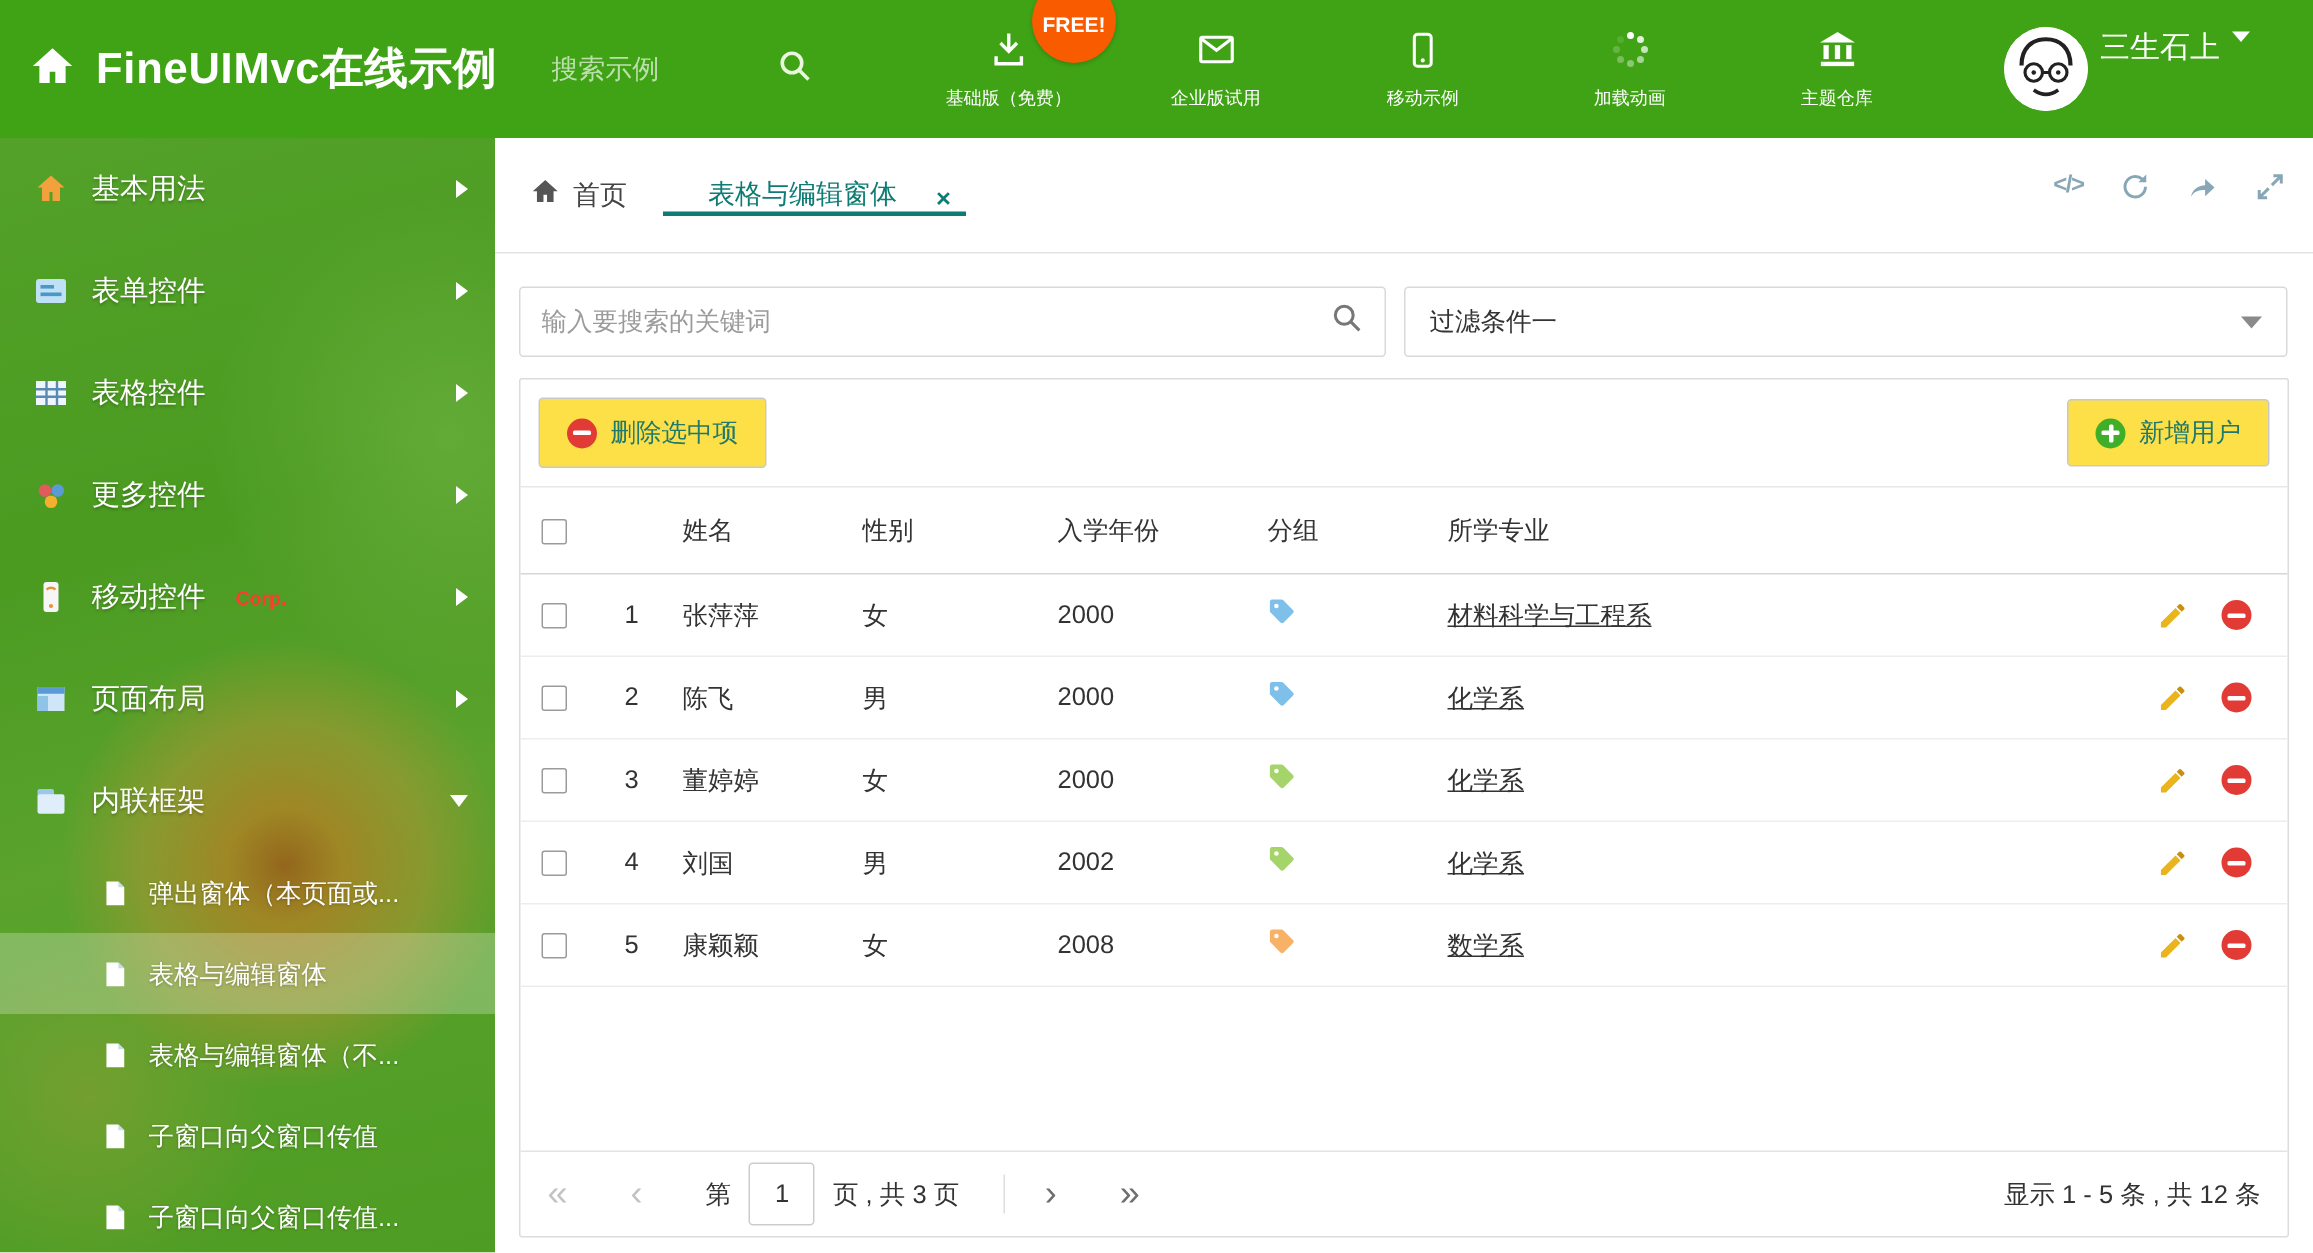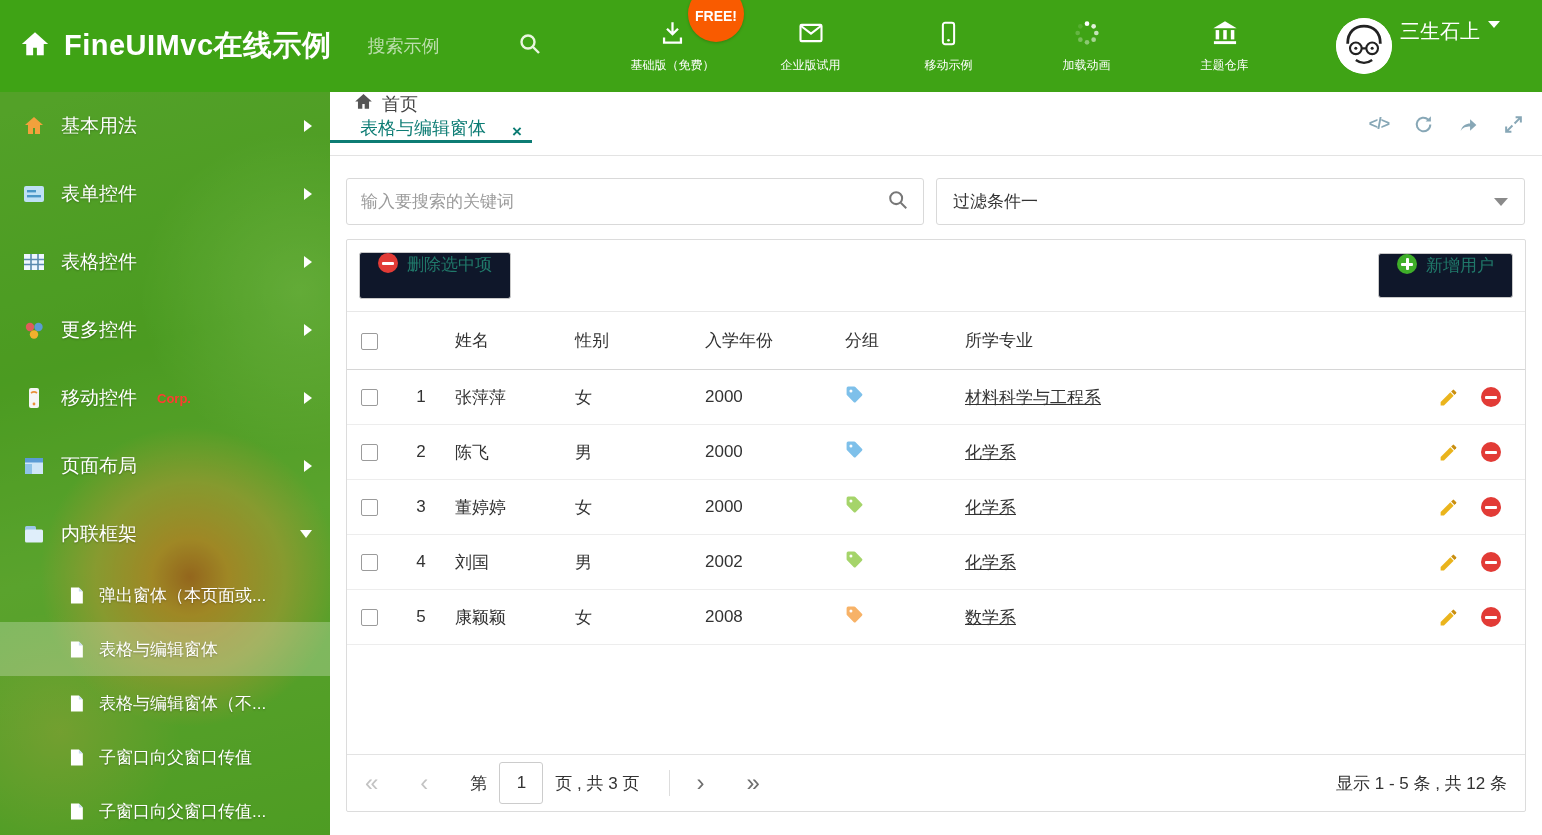--- a/index.html
+++ b/index.html
@@ -41,41 +41,41 @@
   .mitem .mbadge { font-size:13px; color:#ff3b30; margin-left:20px; text-shadow:none; font-weight:bold; }
   .chev-r { margin-left:auto; width:0; height:0; border-top:6px solid transparent; border-bottom:6px solid transparent; border-left:8px solid #fff; }
   .chev-d { margin-left:auto; width:0; height:0; border-left:6px solid transparent; border-right:6px solid transparent; border-top:8px solid #fff; }
   .subitem { height:54px; display:flex; align-items:center; padding-left:67px; color:#fff; cursor:pointer; font-size:17px;
              text-shadow:0 1px 2px rgba(0,0,0,.25); }
   .subitem.active { background:rgba(255,255,255,0.25); }
   .subitem .fic { width:19px; height:19px; margin-right:13px; flex:none; }
 
   
   .main { position:absolute; left:330px; top:92px; width:1212px; height:743px; background:#fff; }
-  .tabbar { position:relative; height:64px; border-bottom:1px solid #e3e3e3; display:flex; align-items:flex-start;flex-direction:column; }
+  .tabbar { position:relative; height:77px; border-bottom:1px solid #e3e3e3; display:flex; align-items:center; }
   .tab-home { display:flex; align-items:center; gap:9px; padding:0 24px 0 24px; font-size:18px; color:#444; cursor:pointer; }
   .tab-active { position:relative; display:flex; align-items:center; padding:0 46px 0 30px; font-size:18px; color:#0d7c74;
                 border-bottom:3px solid #0d7c74; cursor:pointer; }
   .tab-close { position:absolute; top:7px; right:10px; color:#0d7c74; font-size:17px; font-weight:bold; line-height:1; cursor:pointer; }
   .tab-tools { position:absolute; right:18px; top:0; height:64px; display:flex; align-items:center; gap:24px; color:#87a7b6; }
   .tool-ic { cursor:pointer; display:flex; align-items:center; }
   .code-ic { font-size:16px; font-weight:bold; letter-spacing:-1px; }
 
   .content { padding:22px 16px 0 16px; }
   .searchrow { display:flex; gap:12px; }
   .kw-box { width:578px; height:47px; border:1px solid #d9d9d9; border-radius:3px; display:flex; align-items:center; padding:0 14px; }
   .kw-box input { flex:1; border:none; outline:none; font-size:17px; color:#333; font-family:inherit; }
   .kw-box input::placeholder { color:#9b9b9b; }
   .filter-box { width:589px; height:47px; border:1px solid #d9d9d9; border-radius:3px; display:flex; align-items:center;
                 padding:0 16px; font-size:17px; color:#333; cursor:pointer; }
   .filter-box .caret { margin-left:auto; width:0; height:0; border-left:7px solid transparent; border-right:7px solid transparent; border-top:8px solid #8a8a8a; }
 
   .panel { margin-top:14px; height:573px; border:1px solid #dcdcdc; border-radius:2px; display:flex; flex-direction:column; }
   .toolbar { display:flex; align-items:center; padding:12px 12px; border-bottom:1px solid #e8e8e8; }
-  .btn { display:inline-flex; align-items:flex-start; gap:9px; height:47px; padding:0 18px; background:#0f172a;
+  .btn { display:inline-flex; align-items:center; gap:9px; height:47px; padding:0 18px; background:#fde047;
          border:1px solid #c9c9c9; border-radius:3px; font-size:17px; color:#20796a; cursor:pointer; font-family:inherit; }
   .btn-add { margin-left:auto; height:45px; }
   .minus-circle, .del-ic { width:20px; height:20px; border-radius:50%; background:#e23b36; position:relative; flex:none; display:inline-block; }
   .minus-circle::after, .del-ic::after { content:""; position:absolute; left:4px; top:8.5px; width:12px; height:3px; background:#fff; border-radius:1px; }
   .plus-circle { width:20px; height:20px; border-radius:50%; background:#3fae29; position:relative; flex:none; display:inline-block; }
   .plus-circle::after { content:""; position:absolute; left:4px; top:8.5px; width:12px; height:3px; background:#fff; border-radius:1px; }
   .plus-circle::before { content:""; position:absolute; left:8.5px; top:4px; width:3px; height:12px; background:#fff; border-radius:1px; }
 
   .thead, .trow { display:flex; align-items:center; }
   .thead { height:58px; border-bottom:1px solid #d6d6d6; font-size:17px; color:#333; }

